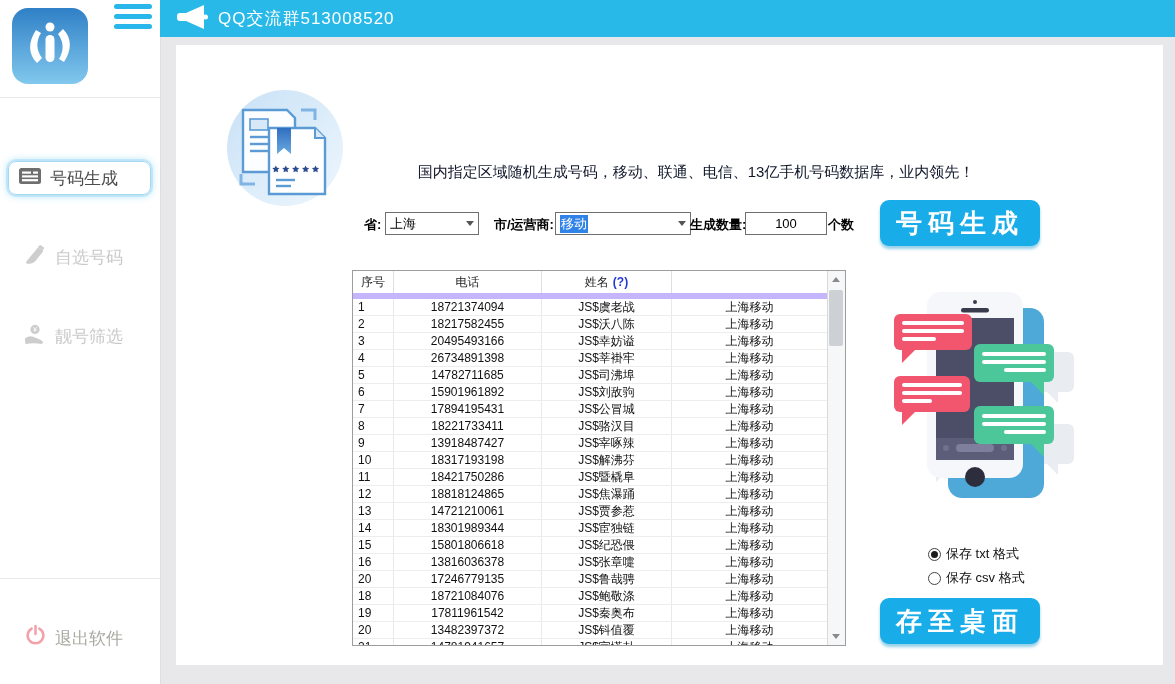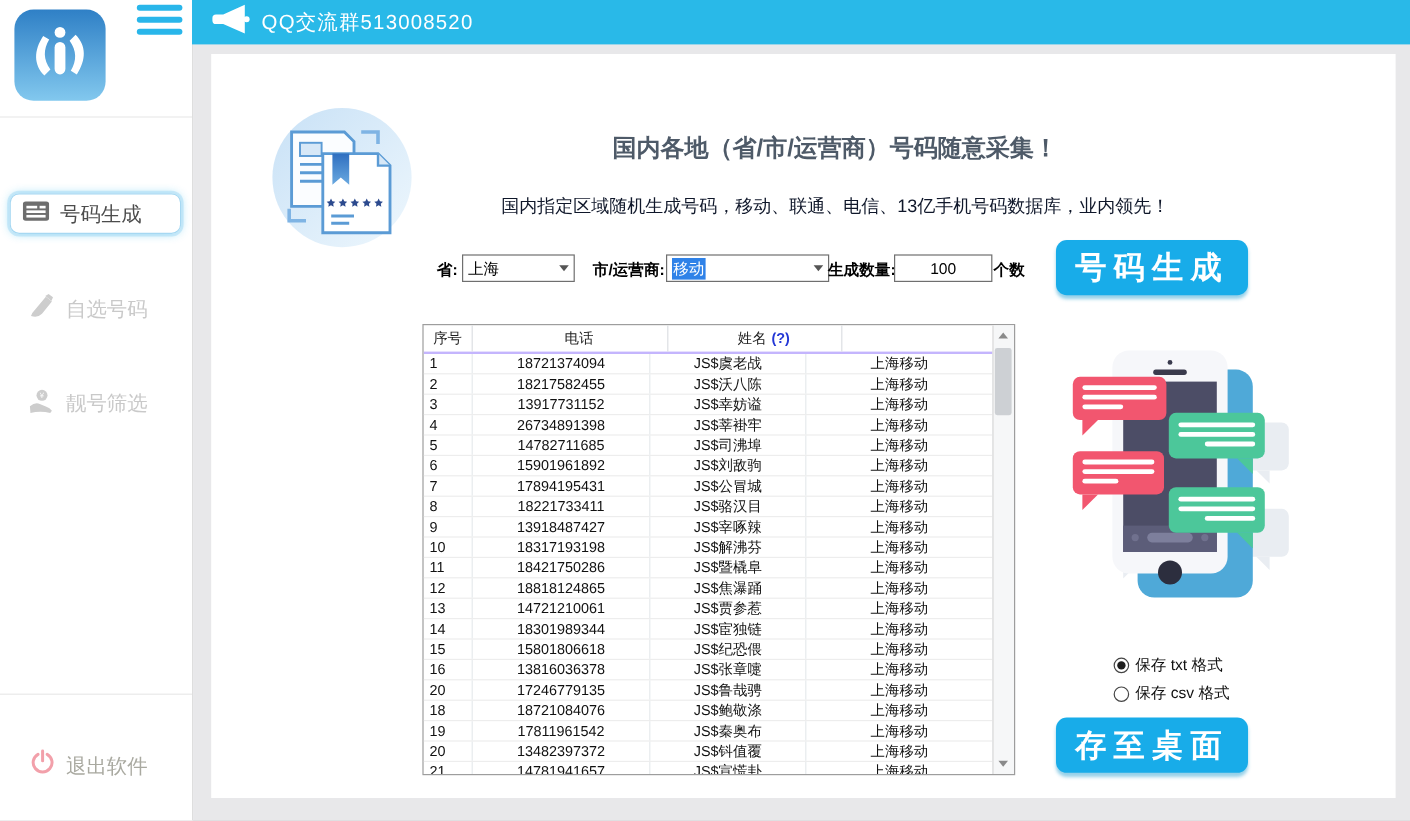--- a/index.html
+++ b/index.html
@@ -50,21 +50,21 @@
            background:var(--c-accent,#18ace9);color:#fff;font-size:26px;font-weight:bold;
            letter-spacing:6px;padding-left:6px;font-family:"Liberation Sans",sans-serif;
            box-shadow:0 3px 3px rgba(20,150,205,.45);display:flex;align-items:center;justify-content:center;}
   .btn-gen{left:704px;top:155px;}
   .btn-save{left:704px;top:553px;}
 
   
   .tbl{position:absolute;left:176px;top:225px;width:494px;height:376px;border:1px solid #9d9d9d;
        background:#fff;box-sizing:border-box;overflow:hidden;}
   .tbl-head{display:grid;grid-template-columns:41px 148px 130px 1fr;width:calc(100% - 17px);
-            height:22px;border-bottom:2px solid #c4b5fd;gap:15px;}
+            height:22px;border-bottom:6px solid #c4b5fd;}
   .th{display:flex;align-items:center;justify-content:center;font-size:12px;color:#222;
       border-right:1px solid #dcdfe3;}
   .th .hint{color:var(--c-hint,#2337d6);font-weight:bold;margin-left:4px;}
   .tbl-body{width:calc(100% - 17px);}
   .tr{display:grid;grid-template-columns:41px 148px 130px 1fr;height:16px;border-bottom:1px solid #ededed;}
   .td{font-size:12px;color:#111;display:flex;align-items:center;justify-content:center;
       border-right:1px solid #e7eaed;white-space:nowrap;overflow:hidden;}
   .td0{justify-content:flex-start;padding-left:5px;}
   
   .vscroll{position:absolute;right:0;top:0;bottom:0;width:17px;background:#f6f7f8;border-left:1px solid #d9d9d9;}
@@ -191,21 +191,20 @@
           <path d="M52 78 l1.8 3.6 4 .6 -2.9 2.8 .7 4 -3.6 -1.9 -3.6 1.9 .7 -4 -2.9 -2.8 4 -.6 z" transform="scale(0.62) translate(46,47)"></path>
           <path d="M52 78 l1.8 3.6 4 .6 -2.9 2.8 .7 4 -3.6 -1.9 -3.6 1.9 .7 -4 -2.9 -2.8 4 -.6 z" transform="scale(0.62) translate(62,47)"></path>
           <path d="M52 78 l1.8 3.6 4 .6 -2.9 2.8 .7 4 -3.6 -1.9 -3.6 1.9 .7 -4 -2.9 -2.8 4 -.6 z" transform="scale(0.62) translate(78,47)"></path>
           <path d="M52 78 l1.8 3.6 4 .6 -2.9 2.8 .7 4 -3.6 -1.9 -3.6 1.9 .7 -4 -2.9 -2.8 4 -.6 z" transform="scale(0.62) translate(94,47)"></path>
         </g>
         <line x1="51" y1="92" x2="70" y2="92" stroke="#5b9bd5" stroke-width="2.4"></line>
         <line x1="51" y1="98" x2="66" y2="98" stroke="#5b9bd5" stroke-width="2.4"></line>
       </svg>
     </div>
 
-    <h1 class="title">国内各地（省/市/运营商）号码随意采集！</h1>
     <p class="subtitle">国内指定区域随机生成号码，移动、联通、电信、13亿手机号码数据库，业内领先！</p>
 
     <div class="form-row">
       <span class="lbl" style="left:188px">省:</span>
       <div class="combo" style="left:209px;width:70px">
         <span>上海</span>
         <span class="chev"></span>
       </div>
 
       <span class="lbl" style="left:318px">市/运营商:</span>
@@ -242,21 +241,21 @@
             <div class="td td3">上海移动</div>
           </div>
           <div class="tr">
             <div class="td td0">2</div>
             <div class="td td1">18217582455</div>
             <div class="td td2">JS$沃八陈</div>
             <div class="td td3">上海移动</div>
           </div>
           <div class="tr">
             <div class="td td0">3</div>
-            <div class="td td1">13917731152</div>
+            <div class="td td1">20495493166</div>
             <div class="td td2">JS$幸妨谥</div>
             <div class="td td3">上海移动</div>
           </div>
           <div class="tr">
             <div class="td td0">4</div>
             <div class="td td1">26734891398</div>
             <div class="td td2">JS$莘褂牢</div>
             <div class="td td3">上海移动</div>
           </div>
           <div class="tr">

